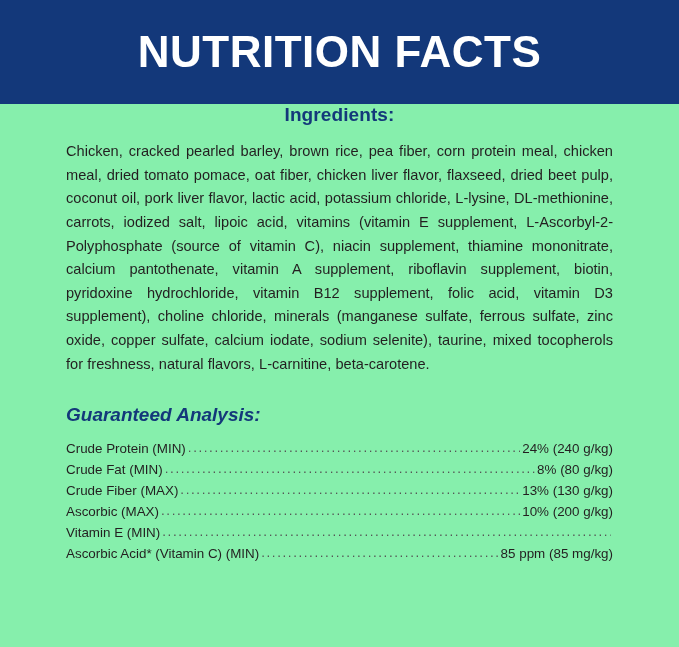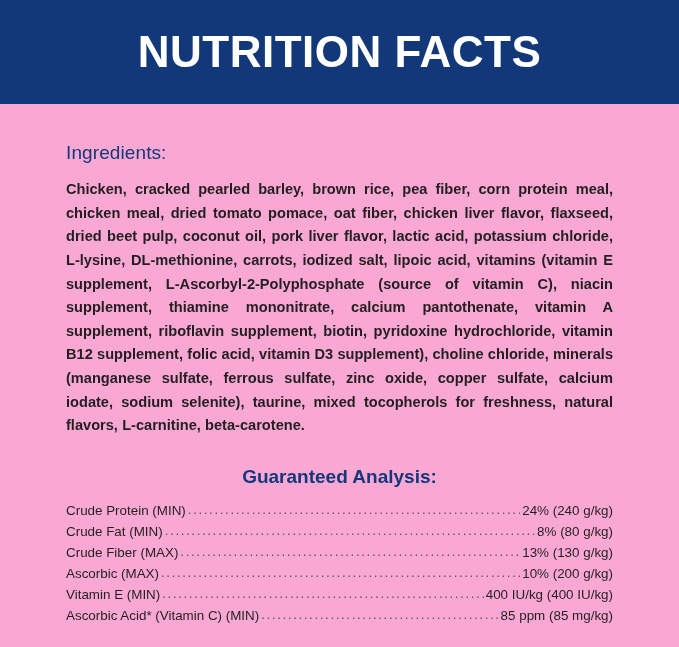--- a/index.html
+++ b/index.html
@@ -11,21 +11,21 @@
     height: 647px;
     background: #ffffff;
     font-family: "Liberation Sans", sans-serif;
     color: #1a1a1a;
     overflow: hidden;
   }
   .page {
     width: 679px;
     height: 647px;
     position: relative;
-    background: #f9a8d4;
+    background: #86efac;
     box-sizing: border-box;
   }
   .header-band {
     width: 100%;
     height: 104px;
     background: #13387a;
     display: flex;
     align-items: center;
     justify-content: center;
   }
@@ -36,43 +36,41 @@
     letter-spacing: 0.5px;
     line-height: 1;
     text-align: center;
     font-family: "Liberation Sans", sans-serif;
   }
   .content {
     padding: 0 66px;
     box-sizing: border-box;
   }
   .section-heading {
-    text-align: left;
+    text-align: center;
     color: #13387a;
     font-size: 19px;
-    font-weight: normal;
-    margin-top: 38px;
+    font-weight: bold;
     margin-bottom: 14px;
     letter-spacing: 0.1px;
   }
   .ingredients-body {
     font-size: 14.6px;
     line-height: 1.62;
     text-align: justify;
     color: #231f20;
     word-spacing: 0.2px;
-    font-weight: bold;
   }
   .ga-heading {
-    text-align: center;
     color: #13387a;
     font-size: 19px;
     font-weight: bold;
     margin-top: 28px;
     margin-bottom: 12px;
+    font-style: italic;
   }
   .ga-table {
     width: 100%;
     border-collapse: collapse;
   }
   .ga-line {
     display: flex;
     align-items: center;
     width: 100%;
     font-size: 13.4px;
@@ -142,21 +140,20 @@
 
       <div class="ga-line">
         <span class="ga-label">Ascorbic (MAX)</span>
         <span class="ga-dots">................................................................................................</span>
         <span class="ga-value">10% (200 g/kg)</span>
       </div>
 
       <div class="ga-line">
         <span class="ga-label">Vitamin E (MIN)</span>
         <span class="ga-dots">................................................................................................</span>
-        <span class="ga-value">400 IU/kg (400 IU/kg)</span>
       </div>
 
       <div class="ga-line">
         <span class="ga-label">Ascorbic Acid* (Vitamin C) (MIN)</span>
         <span class="ga-dots">................................................................................................</span>
         <span class="ga-value">85 ppm (85 mg/kg)</span>
       </div>
 
     </div>
 

